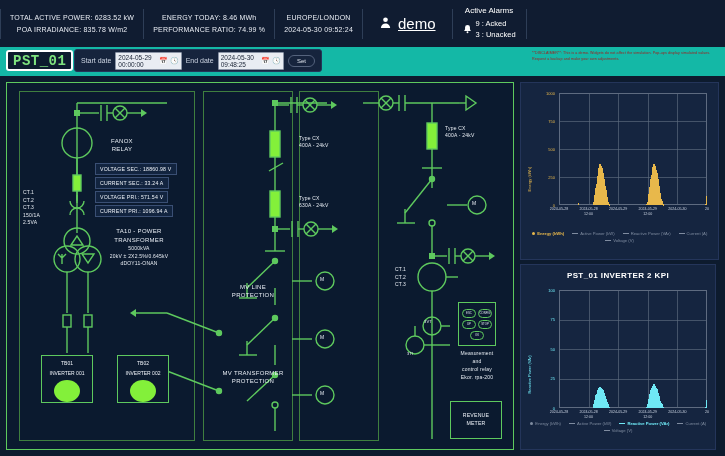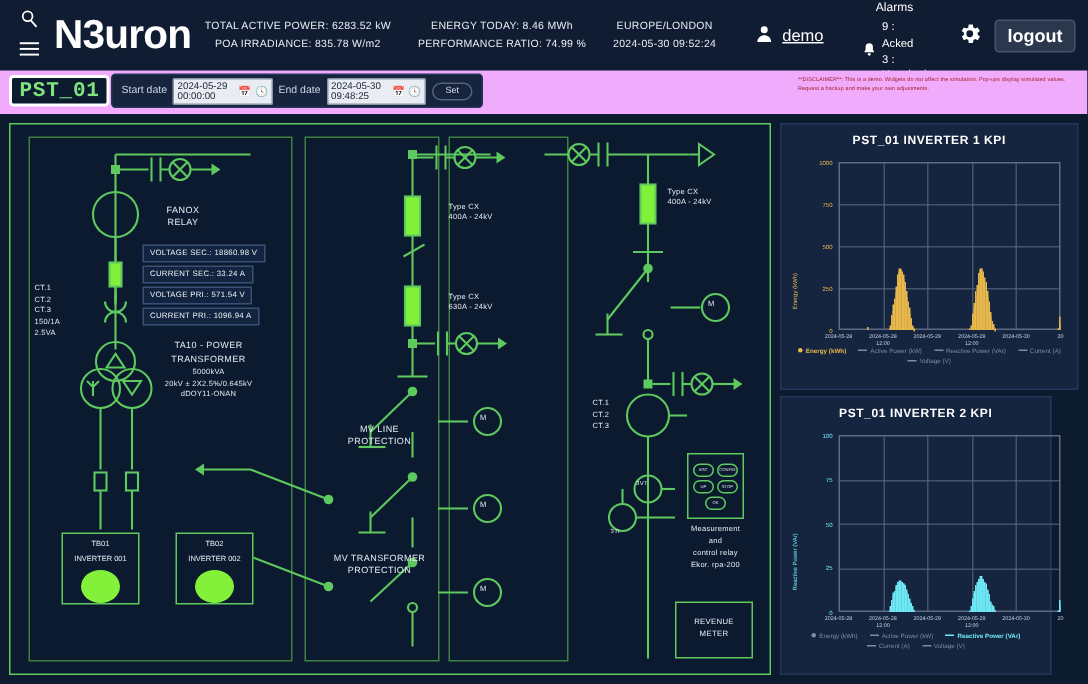--- a/index.html
+++ b/index.html
@@ -21,32 +21,32 @@
   #icon-col { display:flex; flex-direction:column; align-items:center; gap:5px; width:26px; }
   #logo { font-size:27px; font-weight:bold; letter-spacing:-0.5px; color:#fff; margin-left:4px; }
   .hdr-sep { width:1px; height:30px; background:#2e3e57; }
   .hdr-cell {
     display:flex; flex-direction:column; justify-content:center;
     align-items:center; gap:5px; height:100%;
     padding:0 9px; font-size:7px; letter-spacing:.2px; white-space:nowrap;
   }
   .hdr-cell div { color:#e8ecf3; }
   #user-cell { display:flex; align-items:center; gap:6px; padding:0 16px; }
-  #user-cell span { font-size:11px;text-decoration:underline; }
+  #user-cell span { font-size:15px;text-decoration:underline; }
   #alarm-cell { display:flex; align-items:flex-start; gap:4px; padding:0 10px; flex-direction:column; }
   #alarm-title { font-size:8px; text-align:center; width:100%; }
   #alarm-row { display:flex; align-items:center; gap:4px; }
   #alarm-nums { font-size:7.5px; line-height:1.45; }
   #gear-zone { display:flex; align-items:center; gap:8px; padding:0 8px; margin-left:2px; }
   #logout-btn {
     background:#2b374c; border:1px solid #46536b; border-radius:3px;
     padding:3px 8px; font-size:12px; font-weight:bold; color:#fff;
   }
   
-  #toolbar { position:absolute; left:0; top:47px; width:725px; height:29px; background:#f0abfc; }
+  #toolbar { position:absolute; left:0; top:47px; width:725px; height:29px; background:#14b8a6; }
   #plant-sel {
     position:absolute; left:6px; top:3px; height:21px;
     display:flex; align-items:stretch;
   }
   #plant-name {
     background:#0d1b2e; border:2px solid #ffffff; border-radius:3px;
     color:#7fe37f; font-size:14px; font-weight:bold; font-family:"Liberation Mono", monospace;
     padding:0 5px; display:flex; align-items:center; letter-spacing:.5px;
   }
   #plant-caret { width:9px; background:#2e8ce0; margin-left:2px; border-radius:2px; }
@@ -110,57 +110,39 @@
   #relay-box {
     position:absolute; left:451px; top:219px; width:38px; height:44px;
     border:1px solid #5ec95e; display:flex; flex-wrap:wrap;
     align-content:center; justify-content:center; gap:2px; padding:2px;
   }
   .rp { width:14px; height:9px; border:1px solid #5ec95e; border-radius:5px;
         color:#dfe6f0; font-size:2.8px; display:flex; align-items:center; justify-content:center; }
   
   .chart-panel { position:absolute; left:520px; background:#152540; border:1px solid #24355a; }
   #chart1 { top:82px; width:199px; height:178px; }
-  #chart2 { top:264px; width:181px; height:186px; }
+  #chart2 { top:264px; width:196px; height:186px; }
   .ch-title { text-align:center; color:#ffffff; font-size:8px; font-weight:bold; padding-top:6px; letter-spacing:.4px; }
   .plotwrap { position:relative; margin:6px 4px 0 4px; }
   .ylab { position:absolute; font-size:4px; writing-mode:vertical-rl; transform:rotate(180deg); }
   .ytick { position:absolute; font-size:4px; text-align:right; }
   .xtick { position:absolute; font-size:3.6px; color:#c9d2e0; text-align:center; line-height:1.4; }
   .plotbox { position:absolute; border:1px solid #5e6b80; }
   .gl { position:absolute; background:#5e6b80; }
   .bar { position:absolute; bottom:0; }
   .legend { position:absolute; width:100%; display:flex; flex-wrap:wrap;
             justify-content:center; gap:2px 8px; font-size:4.2px; padding:0 8px; }
   .lg { display:flex; align-items:center; gap:2px; white-space:nowrap; }
   .lgdash { width:6px; height:1px; display:inline-block; }
   .lgdot { width:3.5px; height:3.5px; border-radius:50%; display:inline-block; }
 </style>
 </head>
 <body>
 
 <div id="header">
-  <div id="brand-zone">
-    <div id="icon-col">
-      <span>
-        <svg width="13" height="13" viewBox="0 0 24 24">
-            <circle cx="10" cy="9" r="6" fill="none" stroke="#fff" stroke-width="2.2"></circle>
-            <line x1="14" y1="14" x2="21" y2="22" stroke="#fff" stroke-width="2.2"></line>
-          </svg>
-      </span>
-      <span>
-        <svg width="13" height="11" viewBox="0 0 24 18">
-            <rect y="1" width="24" height="2.4" fill="#fff"></rect>
-            <rect y="8" width="24" height="2.4" fill="#fff"></rect>
-            <rect y="15" width="24" height="2.4" fill="#fff"></rect>
-          </svg>
-      </span>
-    </div>
-    <div id="logo">N3uron</div>
-  </div>
 
   <div class="hdr-sep"></div>
   <div class="hdr-cell">
     <div>TOTAL ACTIVE POWER: 6283.52 kW</div>
     <div>POA IRRADIANCE: 835.78 W/m2</div>
   </div>
   <div class="hdr-sep"></div>
   <div class="hdr-cell">
     <div>ENERGY TODAY: 8.46 MWh</div>
     <div>PERFORMANCE RATIO: 74.99 %</div>
@@ -193,29 +175,20 @@
           </svg>
       </span>
       <span id="alarm-nums">
         <span>9 : Acked</span><br>
         <span>3 : Unacked</span>
       </span>
     </div>
   </div>
   <div class="hdr-sep"></div>
 
-  <div id="gear-zone">
-    <span>
-      <svg width="17" height="17" viewBox="0 0 24 24">
-          <path fill="#fff" d="M19.4 13a7.9 7.9 0 0 0 0-2l2.1-1.6-2-3.4-2.5 1a7.6 7.6 0 0 0-1.7-1l-.4-2.6H11l-.4 2.6c-.6.2-1.2.6-1.7 1l-2.5-1-2 3.4L6.6 11a7.9 7.9 0 0 0 0 2l-2.1 1.6 2 3.4 2.5-1c.5.4 1.1.8 1.7 1l.4 2.6h3.9l.4-2.6c.6-.2 1.2-.6 1.7-1l2.5 1 2-3.4zM12 15.2A3.2 3.2 0 1 1 15.2 12 3.2 3.2 0 0 1 12 15.2z"></path>
-        </svg>
-    </span>
-    <button id="logout-btn">logout</button>
-
-  </div>
 </div>
 
 <div id="toolbar">
   <div id="plant-sel">
     <div id="plant-name">PST_01</div>
     <div id="plant-caret"></div>
   </div>
 
   <div id="date-bar">
     <span class="dlabel">Start date</span>
@@ -430,21 +403,20 @@
   </div>
 
   <div class="lbl" style="left:417px; top:236px; font-size:4px;">3VT</div>
   <div class="lbl" style="left:400px; top:268px; font-size:4px;">3TI</div>
 
   <div id="rev-meter">REVENUE<br>METER</div>
 
 </div>
 
 <div class="chart-panel" id="chart1">
-  <div class="ch-title">PST_01 INVERTER 1 KPI</div>
   <div class="plotwrap" id="pw1" style="height: 138px;">
       <div class="ylab" style="color: rgb(232, 184, 75); left: 2px; top: 24.16px; height: 78.4px;">Energy (kWh)</div>
       <div class="plotbox" style="left: 34px; top: 4px; width: 148px; height: 112px;"></div>
       <div class="ytick" style="color: rgb(232, 184, 75); left: 10px; top: 113.5px; width: 20px;">0</div>
       <div class="gl" style="left: 34px; top: 88px; width: 148px; height: 0.5px; opacity: 0.65;"></div>
       <div class="ytick" style="color: rgb(232, 184, 75); left: 10px; top: 85.5px; width: 20px;">250</div>
       <div class="gl" style="left: 34px; top: 60px; width: 148px; height: 0.5px; opacity: 0.65;"></div>
       <div class="ytick" style="color: rgb(232, 184, 75); left: 10px; top: 57.5px; width: 20px;">500</div>
       <div class="gl" style="left: 34px; top: 32px; width: 148px; height: 0.5px; opacity: 0.65;"></div>
       <div class="ytick" style="color: rgb(232, 184, 75); left: 10px; top: 29.5px; width: 20px;">750</div>

